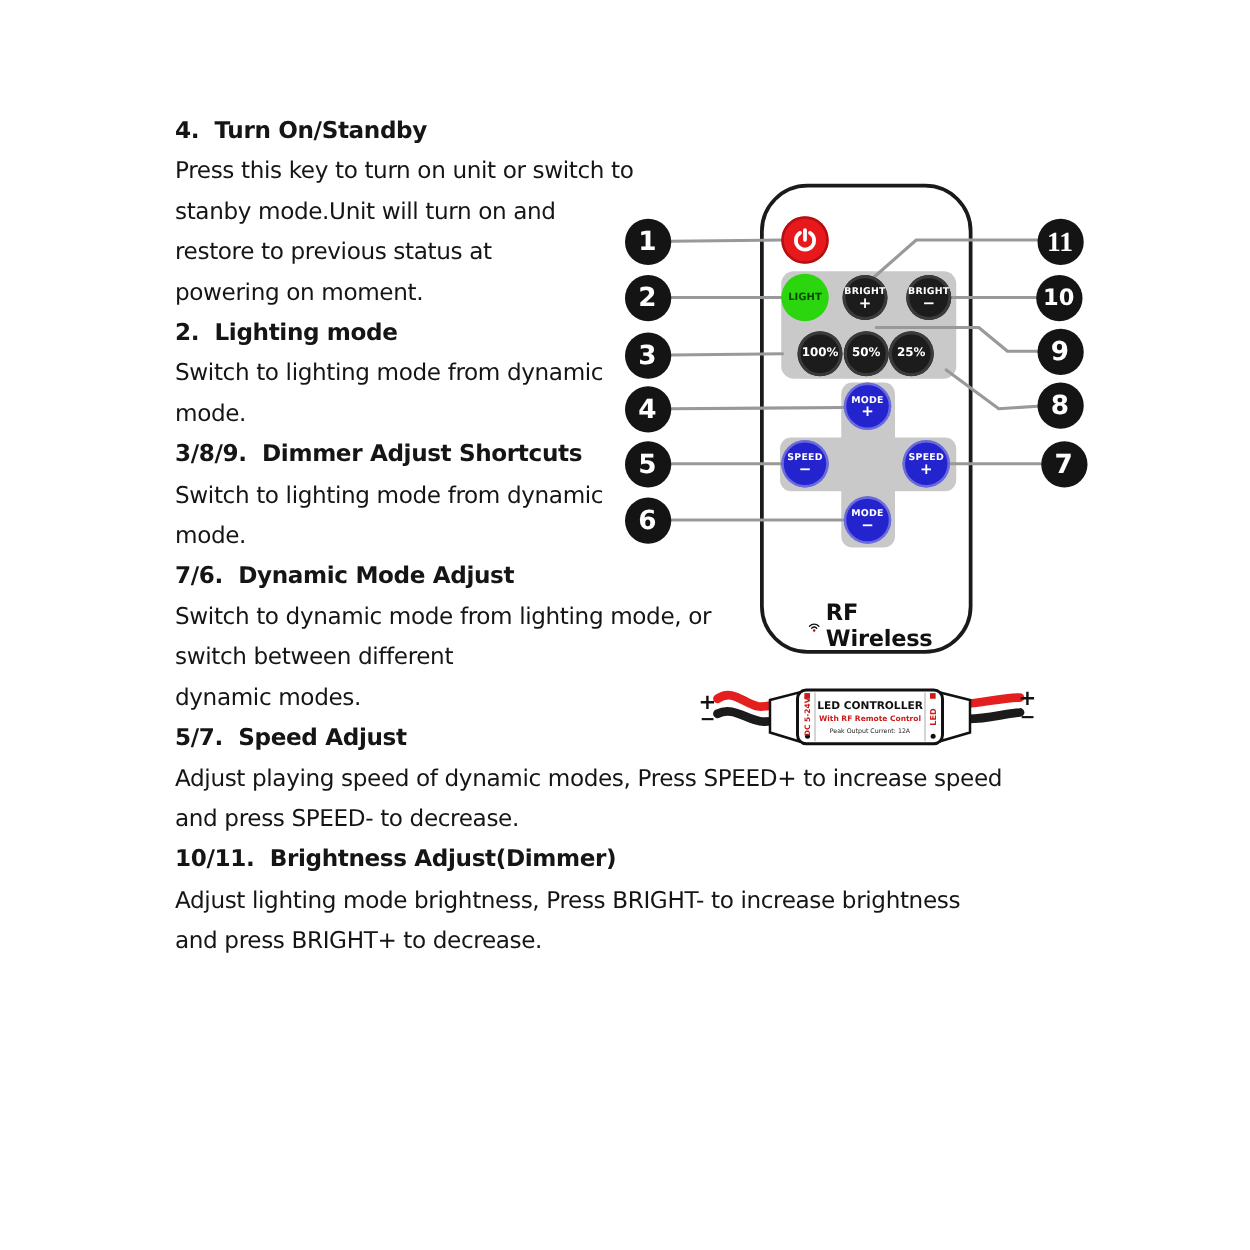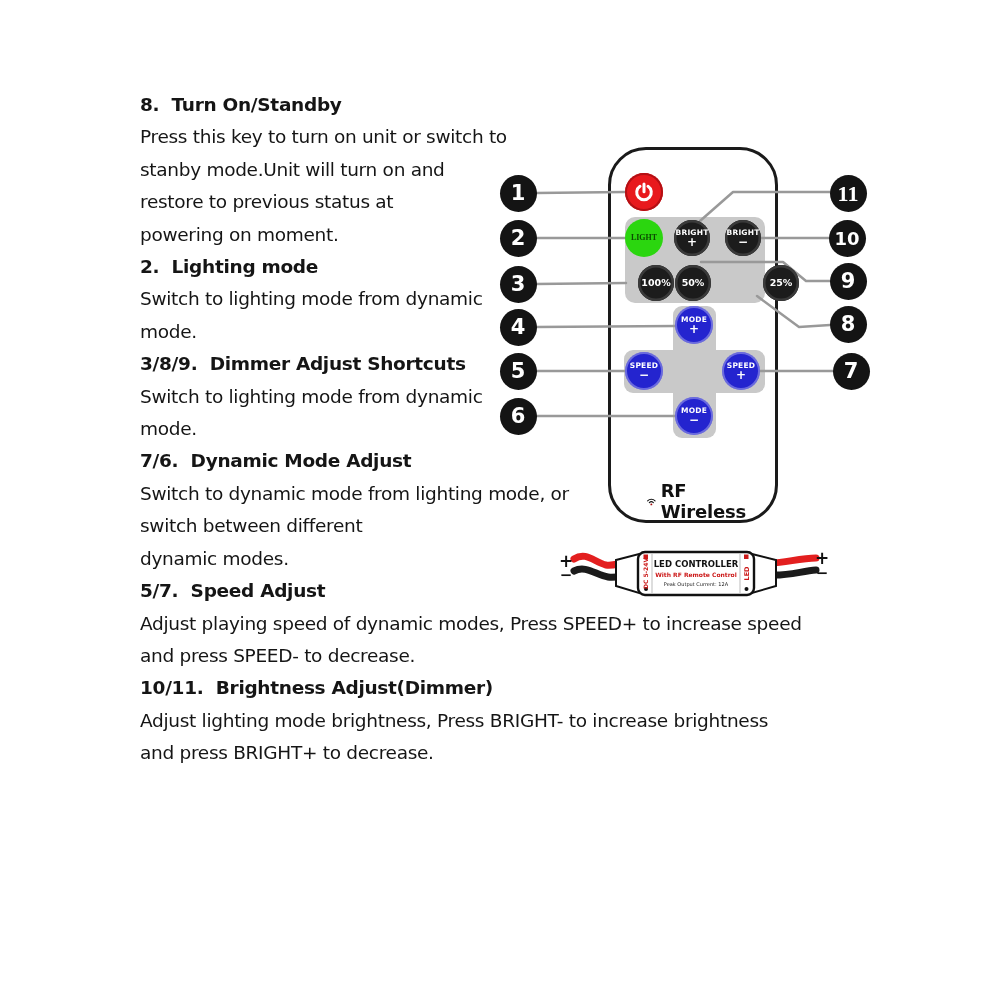--- a/index.html
+++ b/index.html
@@ -49,21 +49,21 @@
   #brand{
     position:absolute;left:646px;top:492px;width:100px;height:18px;
     display:flex;align-items:center;justify-content:center;gap:4px;
   }
   #brand span{font-size:18px;font-weight:bold;color:#111;letter-spacing:-0.2px;}
 </style>
 </head>
 <body>
 
 <div id="instructions">
-    <div class="instr-line instr-heading">8.  Turn On/Standby</div>
+    <div class="instr-line instr-heading">4.  Turn On/Standby</div>
     <div class="instr-line">Press this key to turn on unit or switch to</div>
     <div class="instr-line">stanby mode.Unit will turn on and</div>
     <div class="instr-line">restore to previous status at</div>
     <div class="instr-line">powering on moment.</div>
     <div class="instr-line instr-heading">2.  Lighting mode</div>
     <div class="instr-line">Switch to lighting mode from dynamic</div>
     <div class="instr-line">mode.</div>
     <div class="instr-line instr-heading">3/8/9.  Dimmer Adjust Shortcuts</div>
     <div class="instr-line">Switch to lighting mode from dynamic</div>
     <div class="instr-line">mode.</div>
@@ -100,38 +100,38 @@
   </g>
 </svg>
 
 <div id="button-layer">
     <div class="btn power" style="left: 625px; top: 173px; height: 38px; width: 38px; background: rgb(232, 25, 29);">
       <svg width="24" height="24" viewBox="0 0 24 24">
         <path d="M12 4 v7.8" stroke="#fff" stroke-width="3" stroke-linecap="round" fill="none"></path>
         <path d="M8 6.3 a7.3 7.3 0 1 0 8 0" stroke="#fff" stroke-width="3" stroke-linecap="round" fill="none"></path>
       </svg>
     </div>
-    <div class="btn light" style="left: 625px; top: 219px; height: 38px; width: 38px; background: rgb(43, 214, 15); font-family: Liberation Serif, serif;">
+    <div class="btn light" style="left: 625px; top: 219px; height: 38px; width: 38px; background: rgb(43, 214, 15);">
       <span class="single">LIGHT</span>
     </div>
     <div class="btn bright-plus" style="left: 674px; top: 220px; height: 36px; width: 36px; background: rgb(28, 28, 28);">
       <span class="l1">BRIGHT</span>
       <span class="l2">+</span>
     </div>
     <div class="btn bright-minus" style="left: 725px; top: 220px; height: 36px; width: 36px; background: rgb(28, 28, 28);">
       <span class="l1">BRIGHT</span>
       <span class="l2">−</span>
     </div>
     <div class="btn pct-100" style="left: 638px; top: 265px; height: 36px; width: 36px; background: rgb(28, 28, 28);">
       <span class="single">100%</span>
     </div>
     <div class="btn pct-50" style="left: 675px; top: 265px; height: 36px; width: 36px; background: rgb(28, 28, 28);">
       <span class="single">50%</span>
     </div>
-    <div class="btn pct-25" style="left: 763px; top: 265px; height: 36px; width: 36px; background: rgb(28, 28, 28);">
+    <div class="btn pct-25" style="left: 711px; top: 265px; height: 36px; width: 36px; background: rgb(28, 28, 28);">
       <span class="single">25%</span>
     </div>
     <div class="btn mode-plus" style="left: 675px; top: 306px; height: 38px; width: 38px; background: rgb(36, 36, 207);">
       <span class="l1">MODE</span>
       <span class="l2">+</span>
     </div>
     <div class="btn speed-minus" style="left: 625px; top: 352px; height: 38px; width: 38px; background: rgb(36, 36, 207);">
       <span class="l1">SPEED</span>
       <span class="l2">−</span>
     </div>

